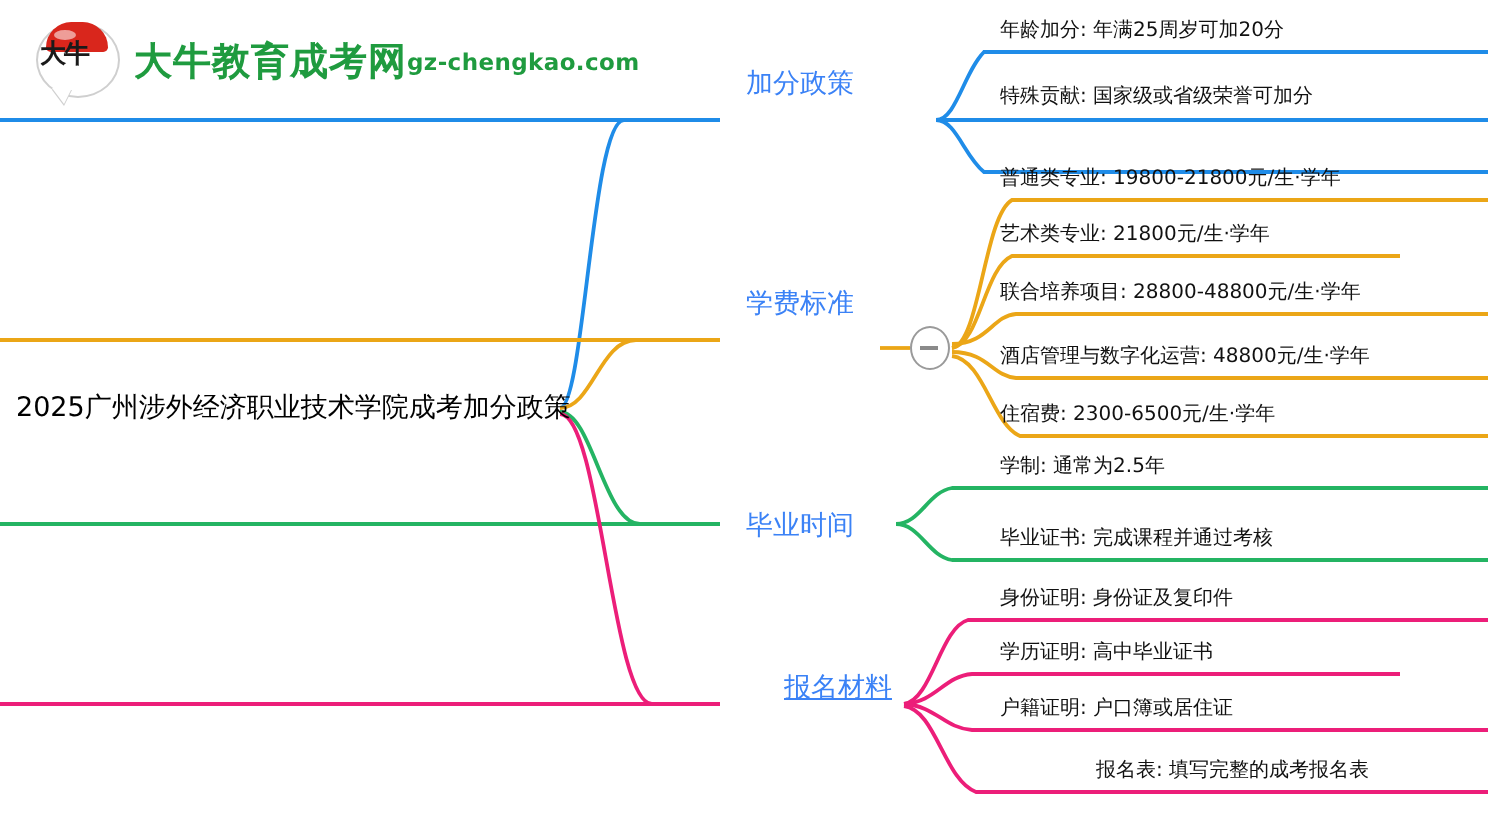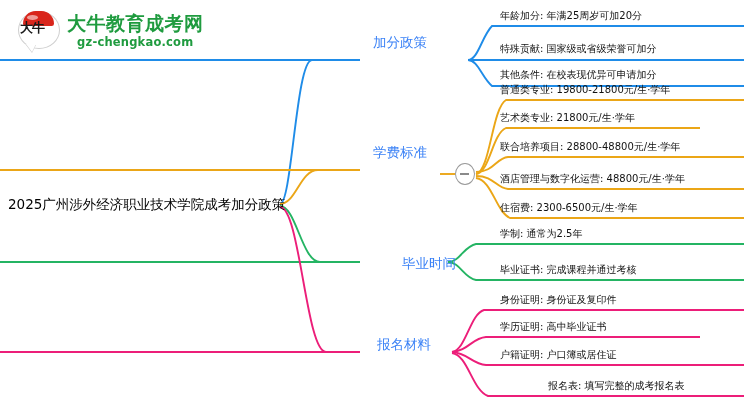--- a/index.html
+++ b/index.html
@@ -86,24 +86,23 @@
     text-align: center;
     font-size: 13px;
     font-weight: bold;
     line-height: 13px;
     letter-spacing: -1px;
     color: #1a1a1a;
     font-family: "DejaVu Sans", "Liberation Sans", sans-serif;
   }
   #brand-text {
     display: flex;
-    flex-direction: column;
+    flex-direction: row;
     justify-content: center;
     line-height: 1;
-    text-align: center;
   }
   #brand-title {
     font-size: 19px;
     font-weight: bold;
     color: #1f9b3f;
     letter-spacing: 0.5px;
     white-space: nowrap;
   }
   #brand-subtitle {
     margin-top: 4px;
@@ -227,32 +226,31 @@
 
   <div class="node-text" id="root-node">2025广州涉外经济职业技术学院成考加分政策</div>
 
   <div id="collapse-toggle">
     <div class="minus"></div>
   </div>
 
   <div class="node-text branch-label" style="left:373px; top:34px;">加分政策</div>
   <div class="node-text leaf-label" style="left:500px; top:8px;">年龄加分: 年满25周岁可加20分</div>
   <div class="node-text leaf-label" style="left:500px; top:41px;">特殊贡献: 国家级或省级荣誉可加分</div>
-  <div class="node-text leaf-label" style="left:500px; top:67px;">其他条件: 在校表现优异可申请加分</div>
 
   <div class="node-text branch-label" style="left:373px; top:144px;">学费标准</div>
   <div class="node-text leaf-label" style="left:500px; top:82px;">普通类专业: 19800-21800元/生·学年</div>
   <div class="node-text leaf-label" style="left:500px; top:110px;">艺术类专业: 21800元/生·学年</div>
   <div class="node-text leaf-label" style="left:500px; top:139px;">联合培养项目: 28800-48800元/生·学年</div>
   <div class="node-text leaf-label" style="left:500px; top:171px;">酒店管理与数字化运营: 48800元/生·学年</div>
   <div class="node-text leaf-label" style="left:500px; top:200px;">住宿费: 2300-6500元/生·学年</div>
 
-  <div class="node-text branch-label" style="left:373px; top:255px;margin-left:29px;">毕业时间</div>
+  <div class="node-text branch-label" style="left:373px; top:255px;">毕业时间</div>
   <div class="node-text leaf-label" style="left:500px; top:226px;">学制: 通常为2.5年</div>
   <div class="node-text leaf-label" style="left:500px; top:262px;">毕业证书: 完成课程并通过考核</div>
 
-  <div class="node-text branch-label" style="left:377px; top:336px;">报名材料</div>
+  <div class="node-text branch-label" style="left:392px; top:336px;text-decoration:underline;">报名材料</div>
   <div class="node-text leaf-label" style="left:500px; top:292px;">身份证明: 身份证及复印件</div>
   <div class="node-text leaf-label" style="left:500px; top:319px;">学历证明: 高中毕业证书</div>
   <div class="node-text leaf-label" style="left:500px; top:347px;">户籍证明: 户口簿或居住证</div>
   <div class="node-text leaf-label" style="left:500px; top:378px;margin-left:48px;">报名表: 填写完整的成考报名表</div>
 
 </div>
 
 </body></html>

